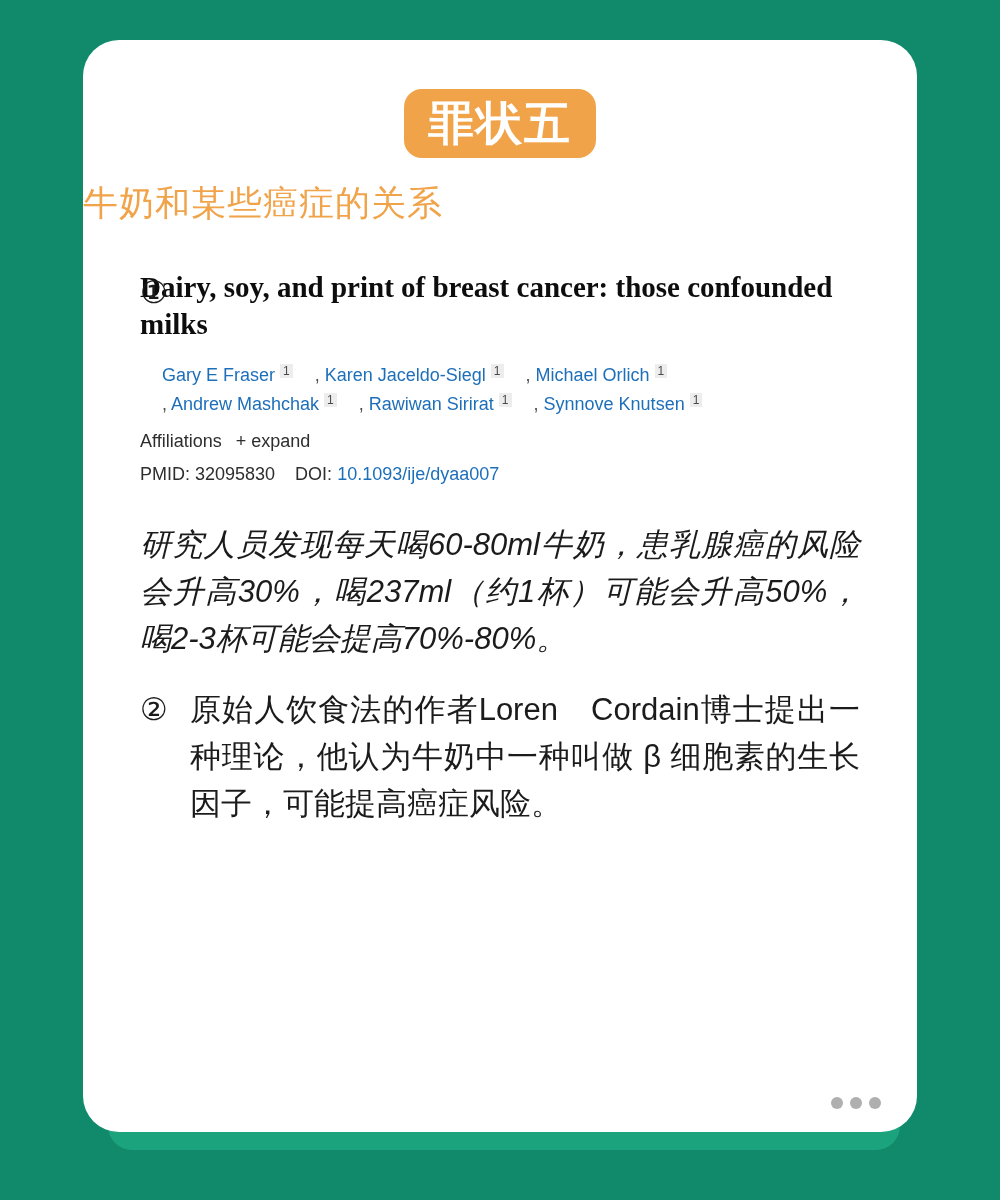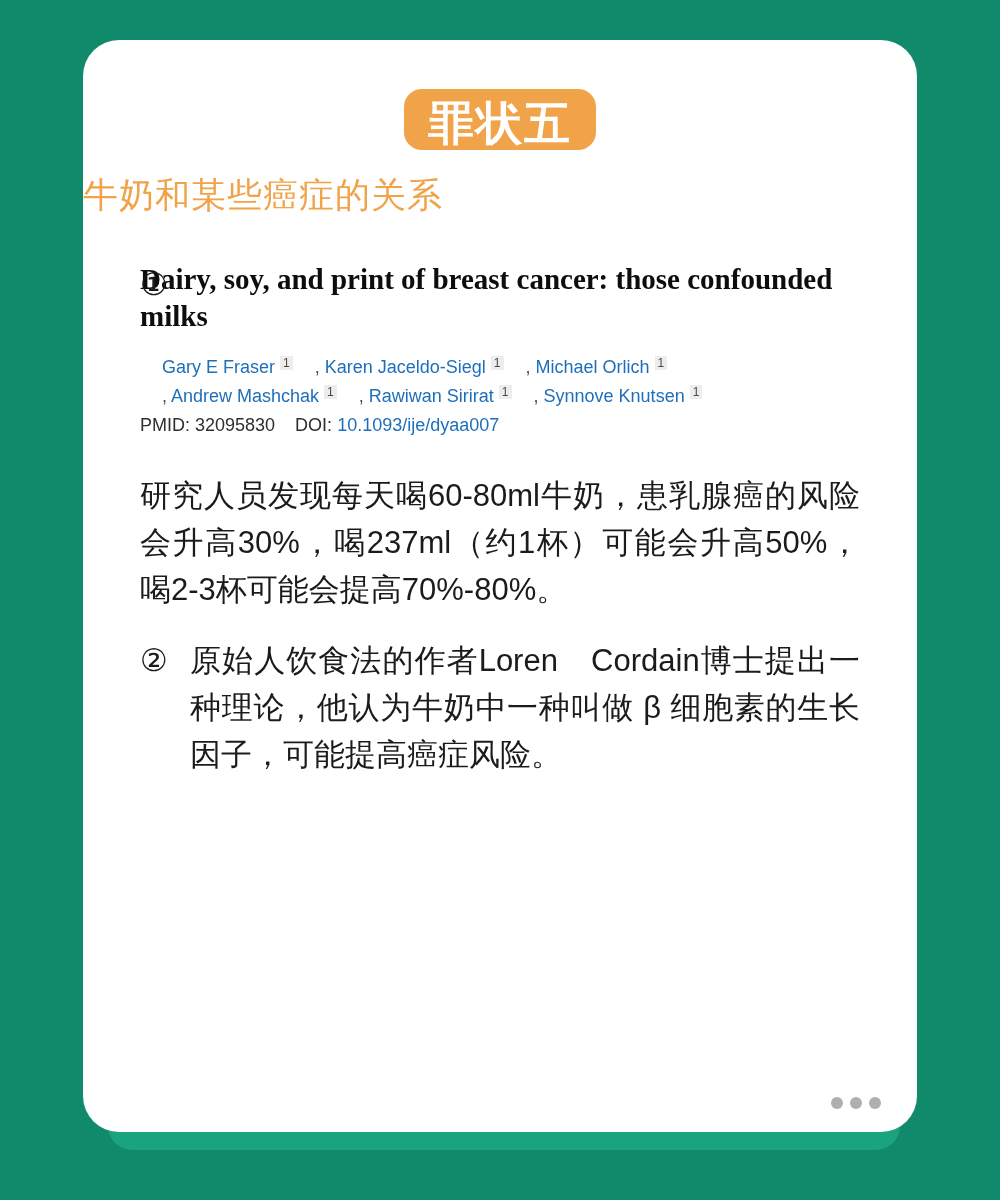--- a/index.html
+++ b/index.html
@@ -28,21 +28,21 @@
   }
   
   .badge-row { text-align: center; margin-top: 49px; }
   .badge {
     display: inline-block;
     background: #F0A349;
     color: #FFFFFF;
     font-size: 46px;
     font-weight: bold;
     line-height: 1;
-    padding: 11px 24px 4px;
+    padding: 11px 24px 12px;
     border-radius: 18px;
     letter-spacing: 2px;
   }
   .subtitle {
     margin-top: 22px;
     text-align: left;
     color: #F0A349;
     font-size: 35px;
     letter-spacing: 1px;
   }
@@ -78,24 +78,24 @@
     color: #4A4A4A;
     background: #EDEDED;
     padding: 0 3px;
     margin-left: 5px;
     vertical-align: 6px;
     line-height: 14px;
     display: inline-block;
   }
   .affil { margin-top: 12px; font-size: 18px; color: #2E2E2E; }
   .affil .expand { margin-left: 14px; color: #2E2E2E; cursor: pointer; }
-  .ids { margin-top: 4px; font-size: 18px; color: #2E2E2E; }
+  .ids { margin-top: 12px; font-size: 18px; color: #2E2E2E; }
   .ids .doi-label { margin-left: 20px; }
   .ids .doi-link { color: #1E6FBA; }
-  .findings { margin-top: 36px; }
+  .findings { margin-top: 36px; font-style: italic; }
   .point2 { margin-top: 24px; }
   
   .more {
     position: absolute;
     right: 36px; bottom: 23px;
     display: flex;
     gap: 7px;
     cursor: pointer;
   }
   .dot { width: 12px; height: 12px; border-radius: 50%; background: #AFAFAF; }
@@ -115,20 +115,23 @@
 
   <div class="cn intro">
     <div class="hang">
       <span class="marker">①</span>
     </div>
   </div>
 
   <div class="pubmed">
     <div class="pm-title">Dairy, soy, and print of breast cancer: those confounded milks</div>
     <div class="authors"><span class="author-unit"><span class="author-sep"></span><span class="author-name">Gary E Fraser</span><span class="author-sup">1</span></span>​<span class="author-unit"><span class="author-sep">, </span><span class="author-name">Karen Jaceldo-Siegl</span><span class="author-sup">1</span></span>​<span class="author-unit"><span class="author-sep">, </span><span class="author-name">Michael Orlich</span><span class="author-sup">1</span></span>​<span class="author-unit"><span class="author-sep">, </span><span class="author-name">Andrew Mashchak</span><span class="author-sup">1</span></span>​<span class="author-unit"><span class="author-sep">, </span><span class="author-name">Rawiwan Sirirat</span><span class="author-sup">1</span></span>​<span class="author-unit"><span class="author-sep">, </span><span class="author-name">Synnove Knutsen</span><span class="author-sup">1</span></span>​</div>
+    <div class="affil">
+      <span>Affiliations</span><span class="expand">+ expand</span>
+    </div>
     <div class="ids">
       <span>PMID: 32095830</span><span class="doi-label">DOI:</span> <span class="doi-link">10.1093/ije/dyaa007</span>
     </div>
   </div>
 
   <div class="cn findings">研究人员发现每天喝60-80ml牛奶，患乳腺癌的风险会升高30%，喝237ml（约1杯）可能会升高50%，喝2-3杯可能会提高70%-80%。</div>
 
   <div class="cn point2 hang">
     <span class="marker">②</span>
     <span>原始人饮食法的作者Loren　Cordain博士提出一种理论，他认为牛奶中一种叫做 β 细胞素的生长因子，可能提高癌症风险。</span>

